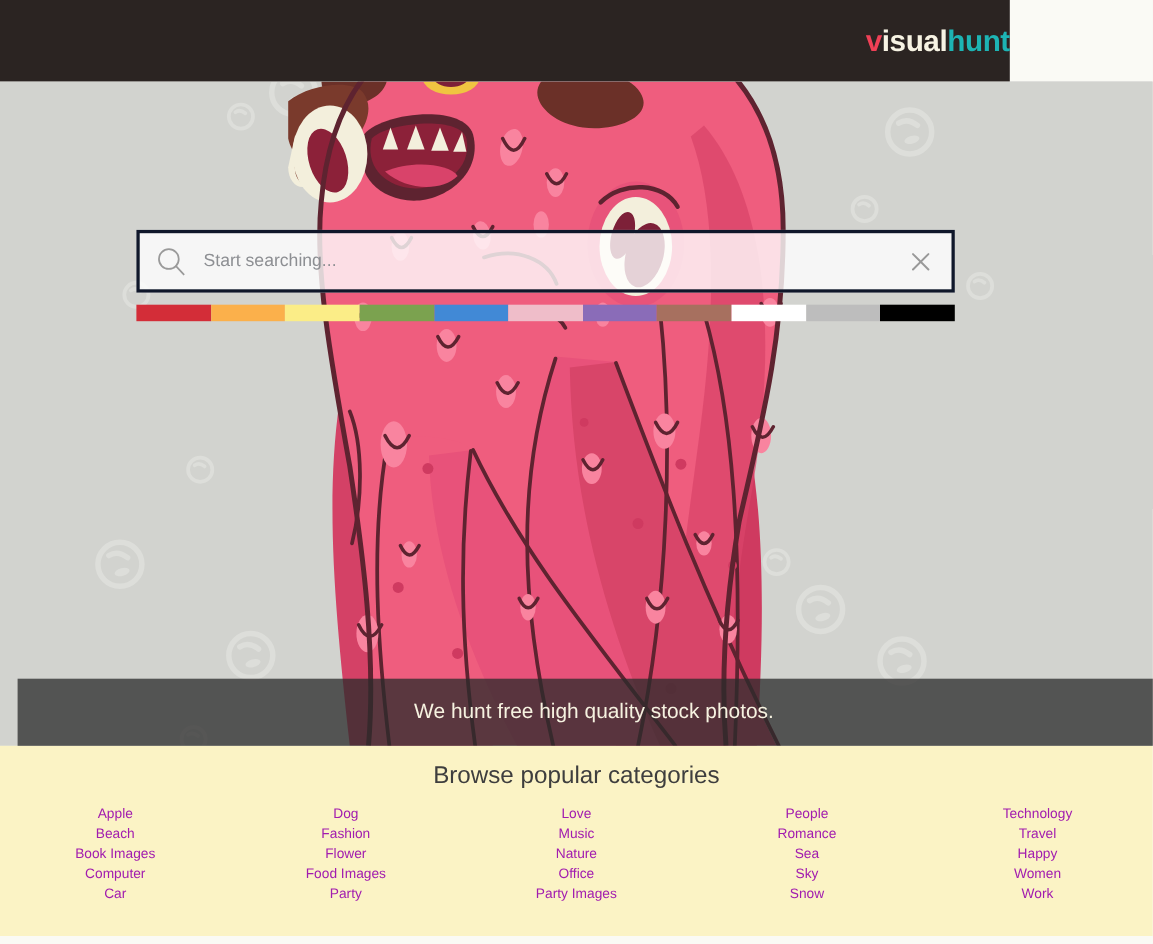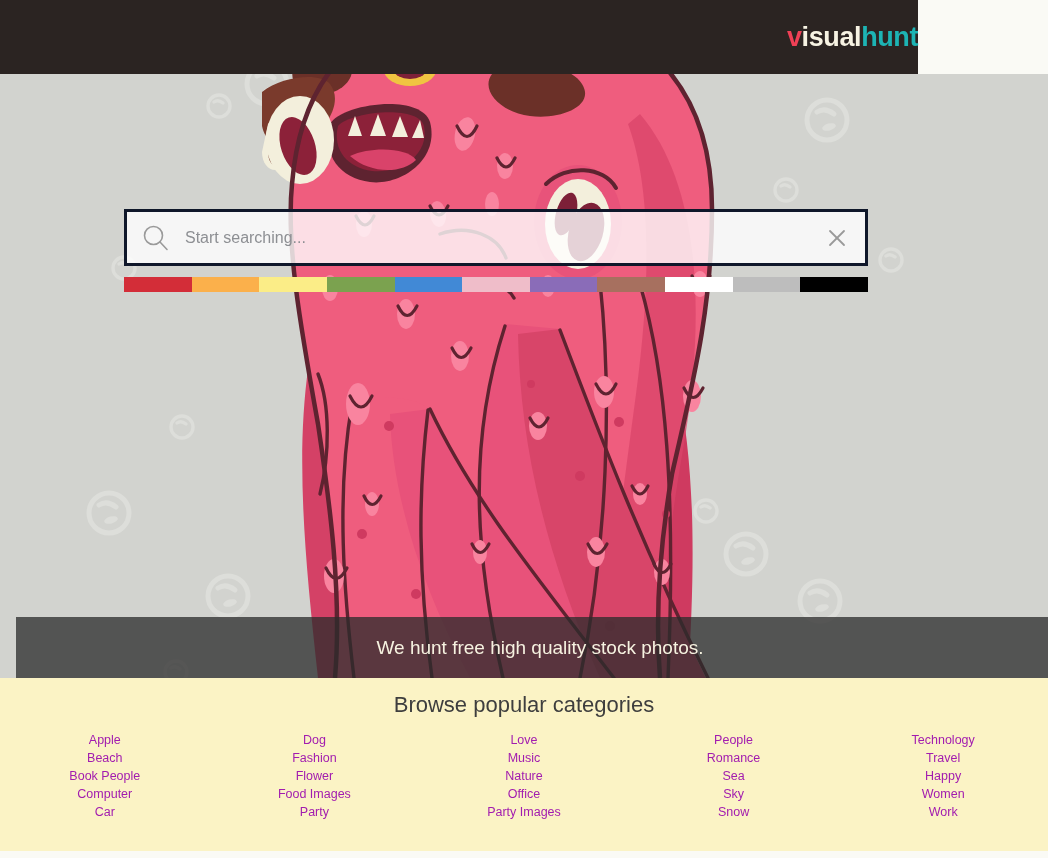--- a/index.html
+++ b/index.html
@@ -322,21 +322,21 @@
   <div class="tagline">
     <span>We hunt free high quality stock photos.</span>
   </div>
 
   <div class="categories">
     <div class="cat-title">Browse popular categories</div>
     <div class="cat-cols">
       <div class="cat-col">
         <a class="cat-link">Apple</a>
         <a class="cat-link">Beach</a>
-        <a class="cat-link">Book People</a>
+        <a class="cat-link">Book Images</a>
         <a class="cat-link">Computer</a>
         <a class="cat-link">Car</a>
       </div>
       <div class="cat-col">
         <a class="cat-link">Dog</a>
         <a class="cat-link">Fashion</a>
         <a class="cat-link">Flower</a>
         <a class="cat-link">Food Images</a>
         <a class="cat-link">Party</a>
       </div>

